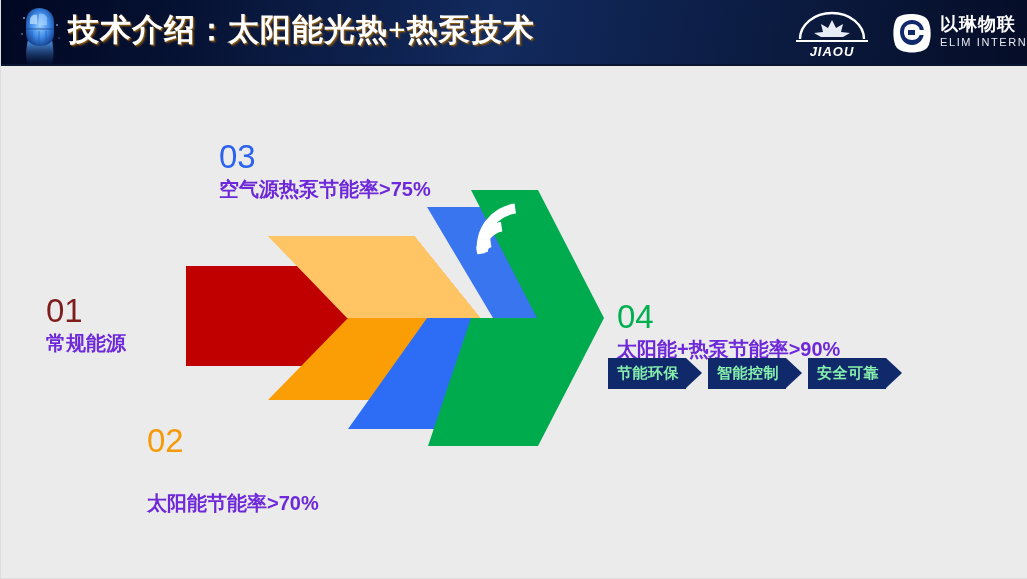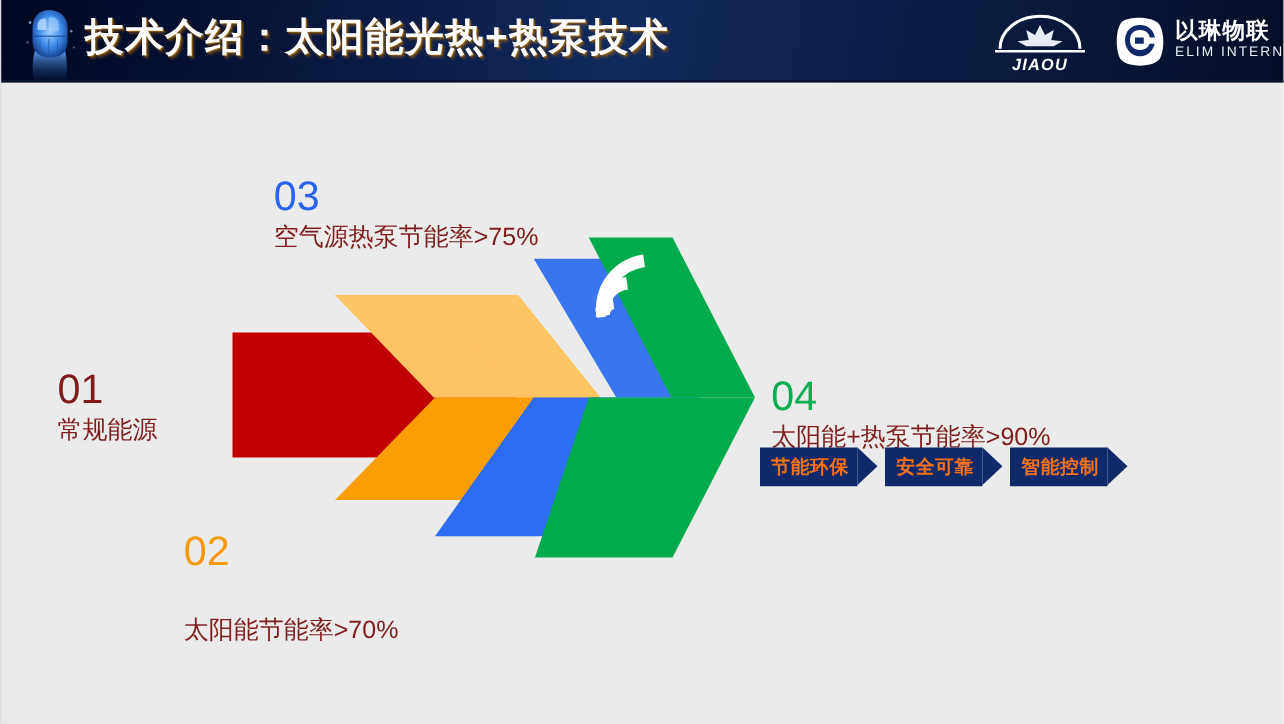--- a/index.html
+++ b/index.html
@@ -37,21 +37,21 @@
   .header-title {
     position: absolute;
     left: 68px;
     top: 9px;
     font-size: 31px;
     font-weight: bold;
     color: #ffffff;
     letter-spacing: 1px;
     white-space: nowrap;
     text-shadow: 1px 1px 0 #8a5a10, 2px 2px 2px rgba(140,90,20,.55);
-    font-family: Liberation Sans, sans-serif;
+    font-family: Liberation Serif, serif;
   }
   
   .logo-jiaou {
     position: absolute;
     left: 786px; top: 7px;
     width: 92px; height: 52px;
   }
   .logo-jiaou-text {
     position: absolute;
     left: 0; bottom: 0;
@@ -115,44 +115,45 @@
     flex-direction: column;
   }
   .step-num {
     font-size: 33px;
     font-weight: normal;
     letter-spacing: 0px;
     font-family: "Liberation Sans", "DejaVu Sans", sans-serif;
   }
   .step-text {
     font-size: 20px;
-    color: #7f1d1d;
+    color: #6d28d9;
     margin-left: 9px;
     font-family: "Liberation Sans", "DejaVu Sans", sans-serif;
+    font-weight: bold;
   }
   #step-01 { left: 37px; top: 292px; }
   #step-01 .step-num { color: #7f1d1d; }
   #step-02 { left: 138px; top: 422px; gap: 30px; }
   #step-02 .step-num { color: #f59b0b; }
   #step-03 { left: 210px; top: 138px; }
   #step-03 .step-num { color: #2b63f0; }
   #step-04 { left: 608px; top: 298px; }
   #step-04 .step-num { color: #00b050; }
   
   .badges {
     position: absolute;
     left: 608px; top: 358px;
     height: 31px;
     display: flex;
   }
   .badge {
     position: relative;
     height: 31px;
     background: #10296b;
-    color: #f97316;
+    color: #86efac;
     font-size: 15px;
     font-weight: bold;
     display: flex;
     align-items: center;
     padding: 0 7px 0 9px;
     margin-right: 22px;
     letter-spacing: 0.5px;
   }
   .badge:last-child { margin-right: 0; }
   .badge::after {
@@ -313,18 +314,18 @@
     <span class="step-text">空气源热泵节能率&gt;75%</span>
   </div>
 
   <div class="step-label" id="step-04">
     <span class="step-num">04</span>
     <span class="step-text">太阳能+热泵节能率&gt;90%</span>
   </div>
 
   <div class="badges">
     <div class="badge">节能环保</div>
+    <div class="badge">智能控制</div>
     <div class="badge">安全可靠</div>
-    <div class="badge">智能控制</div>
   </div>
 
   <div class="slide-edge"></div>
 </div>
 
 </body></html>

